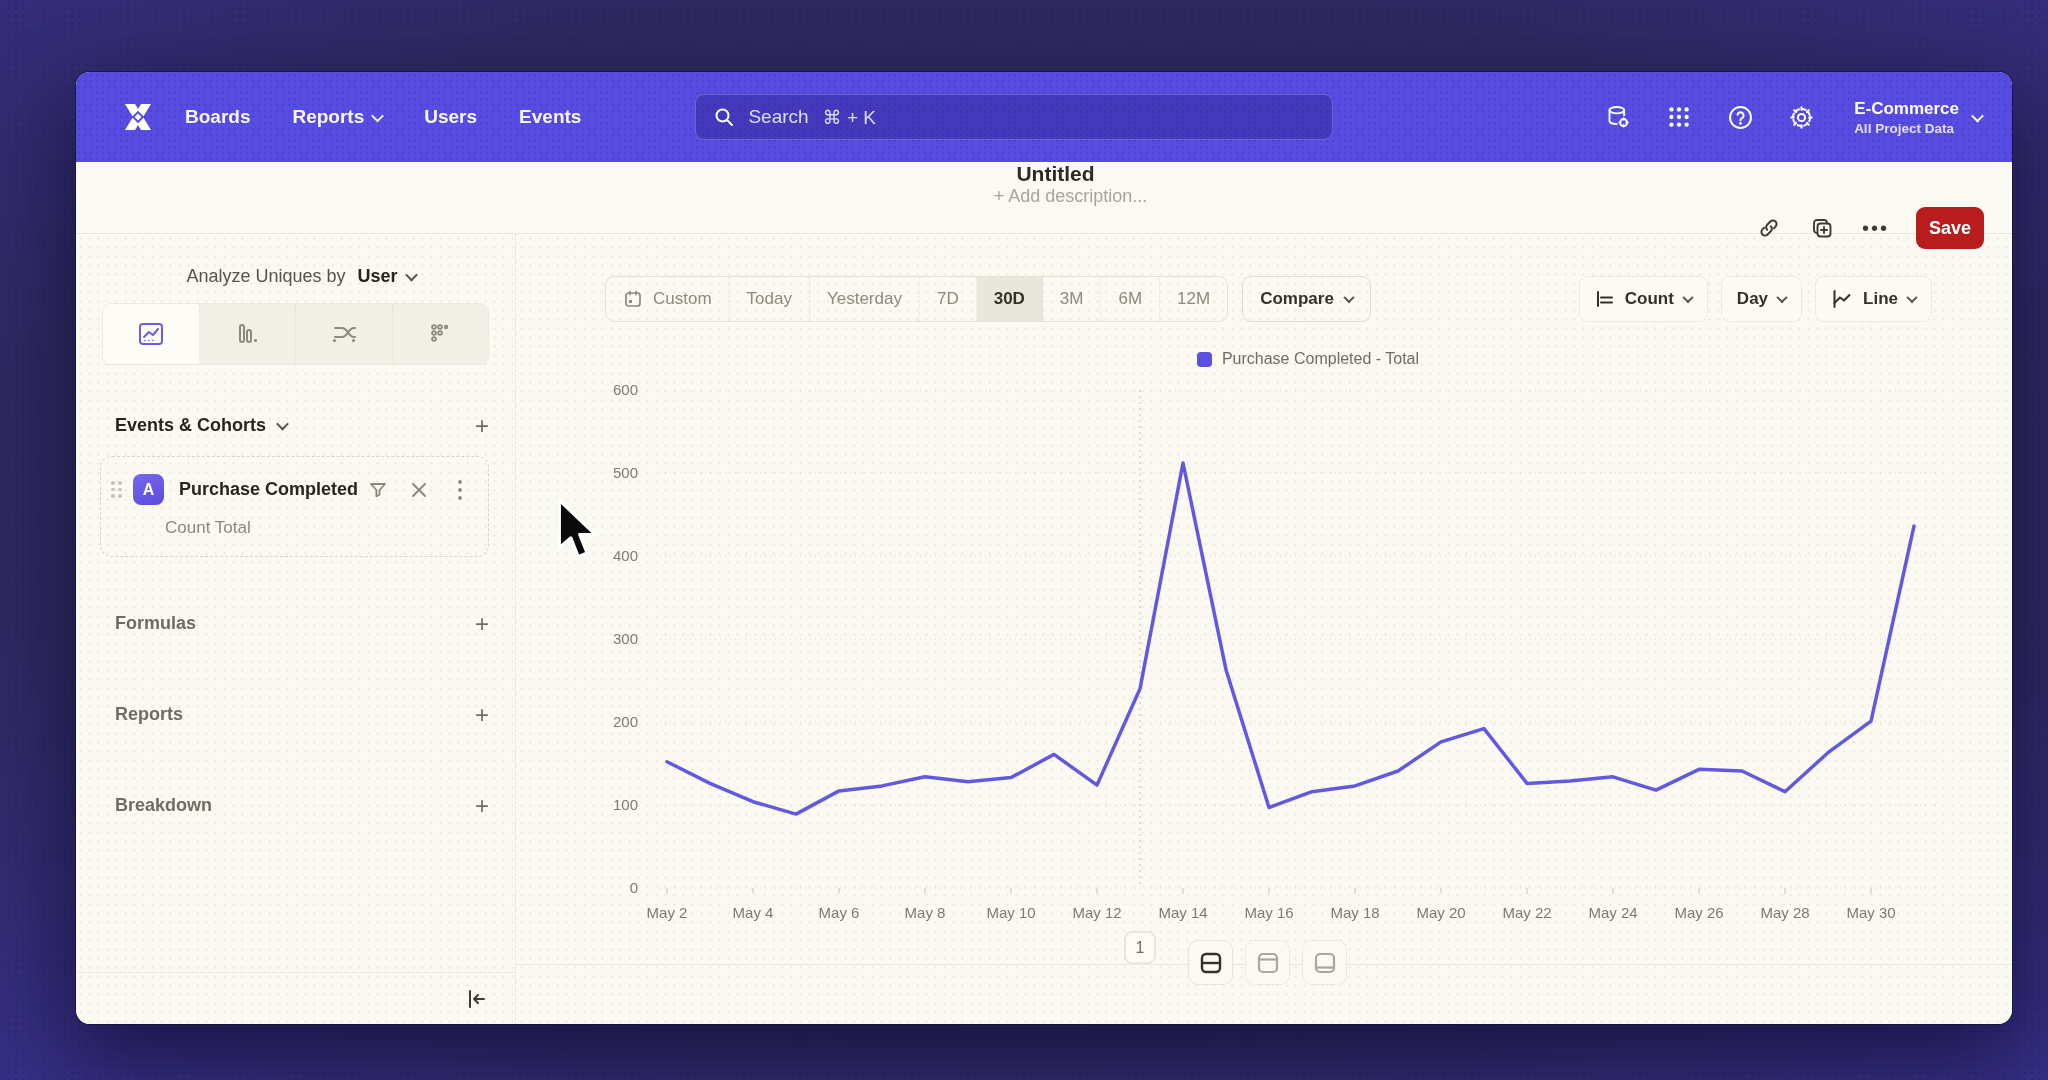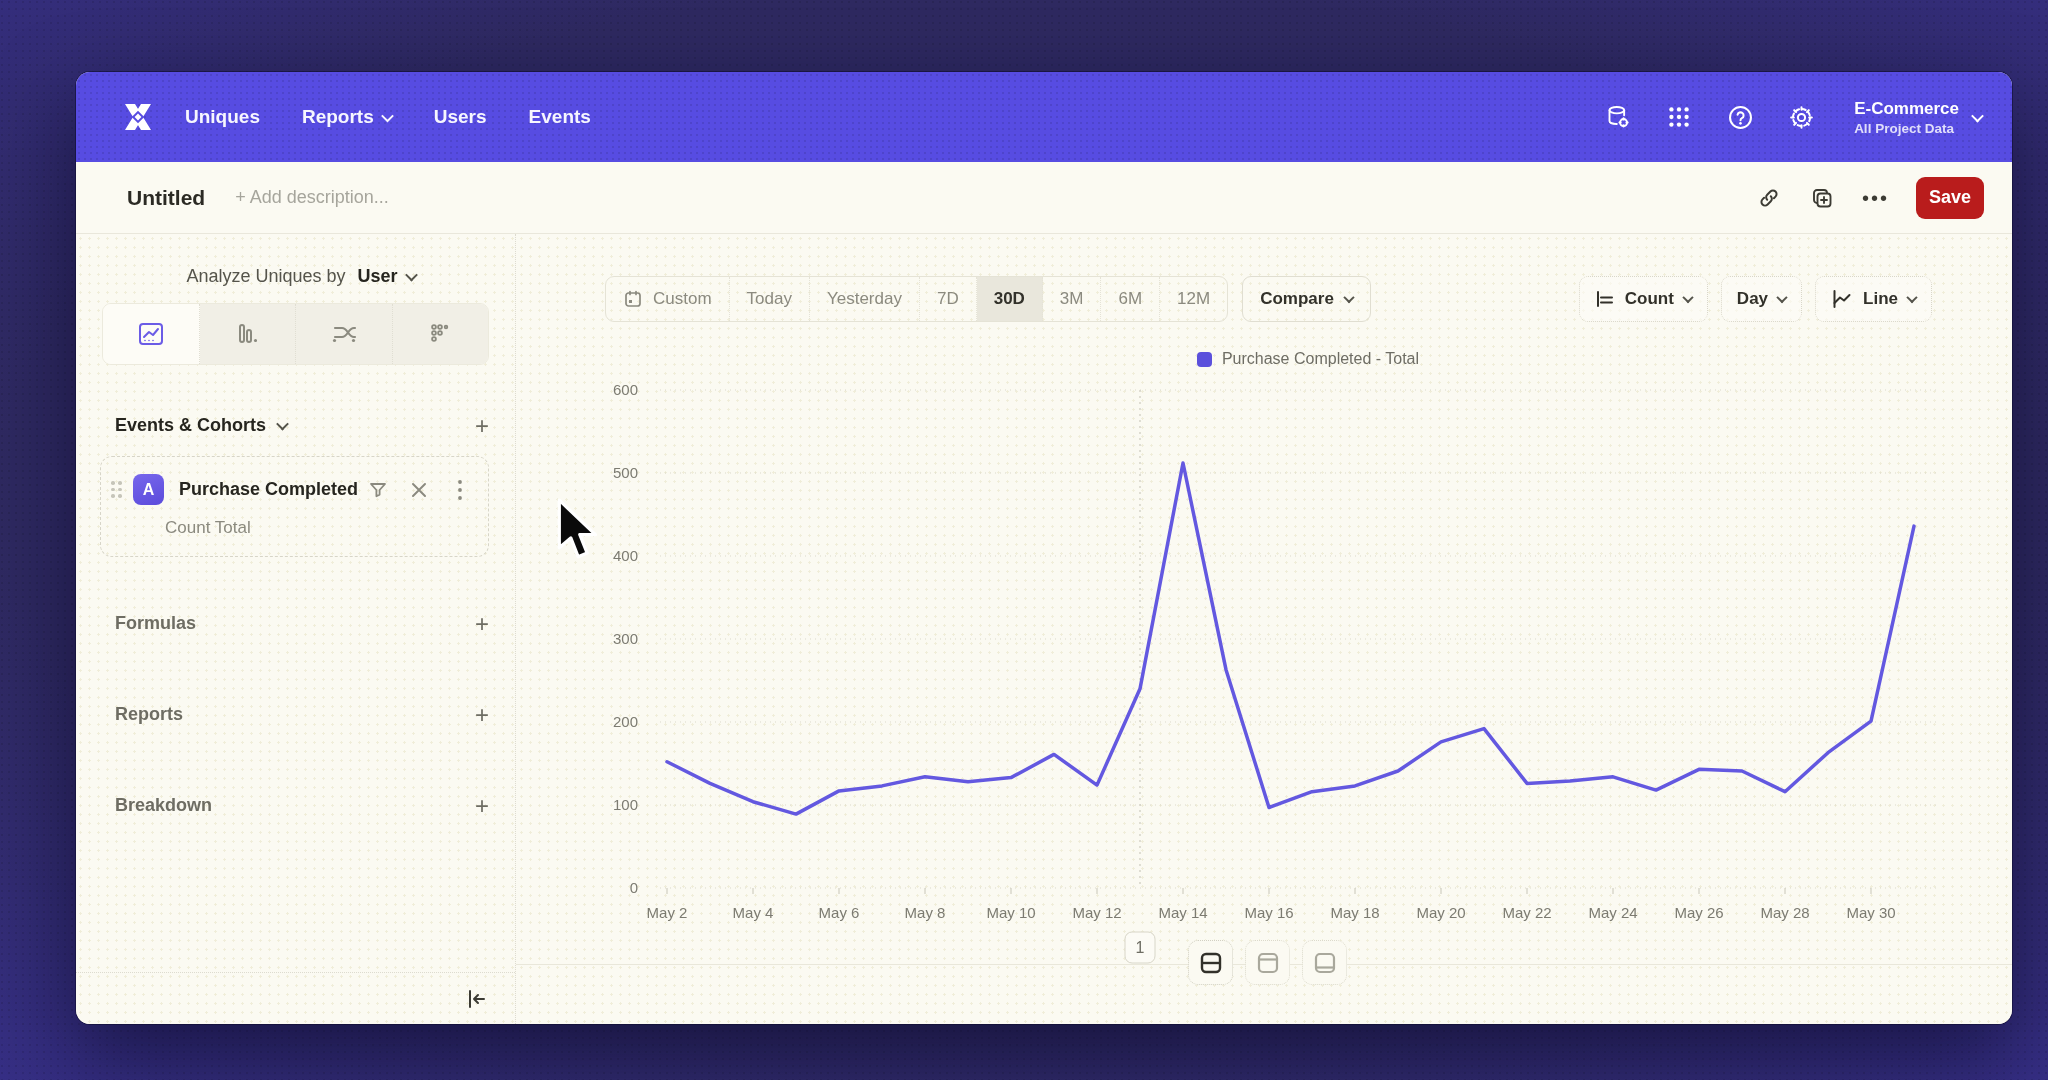--- a/index.html
+++ b/index.html
@@ -37,21 +37,21 @@
   }
   .navright{ margin-left:auto; display:flex; align-items:center; gap:33px; }
   .navicon{ width:28px; height:28px; display:flex; align-items:center; justify-content:center; cursor:pointer; color:#fff;}
   .project{ display:flex; align-items:center; gap:14px; margin-left:6px; cursor:pointer;}
   .projecttext{ text-align:left; }
   .projectname{ font-size:17px; font-weight:700; }
   .projectsub{ font-size:13.5px; font-weight:700; color:rgba(255,255,255,.82); margin-top:2px;}
   
   .reportbar{
     height:72px; display:flex; align-items:center; padding:0 28px 0 51px;
-    border-bottom:1px solid #e9e7db; background:transparent;
+    border-bottom:1px solid #e9e7db; background:transparent;flex-direction:column;
   }
   .reporttitle{ font-size:21px; font-weight:700; color:#2b2a24; }
   .reportdesc{ margin-left:30px; font-size:18px; color:#a6a59c; cursor:text; }
   .reportactions{ margin-left:auto; display:flex; align-items:center; gap:27px; }
   .hicon{ width:26px; height:26px; color:#3c3b34; display:flex; align-items:center; justify-content:center; cursor:pointer; }
   .morebtn{ font-size:20px; letter-spacing:2px; color:#3c3b34; cursor:pointer; line-height:10px;}
   .savebtn{
     width:68px; height:42px; border:none; border-radius:9px; background:#b91c1c;
     color:#fff; font-size:18px; font-weight:600; cursor:pointer; font-family:inherit;
   }
@@ -124,33 +124,41 @@
     <div class="logo">
       <svg width="40" height="40" viewBox="0 0 40 40">
         <path d="M7 7 L17 7 L25 20 L17 33 L7 33 L15 20 Z" fill="#fff"></path>
         <path d="M33 7 L23 7 L15 20 L23 33 L33 33 L25 20 Z" fill="#fff"></path>
         <rect x="15.6" y="15.6" width="8.8" height="8.8" transform="rotate(45 20 20)" fill="#574ce2"></rect>
         <rect x="17.6" y="17.6" width="4.8" height="4.8" transform="rotate(45 20 20)" fill="#fff"></rect>
       </svg>
     </div>
     <nav class="navitems">
       <span class="navitem">
-          <span>Uniques</span>
+          <span>Boards</span>
         </span>
       <span class="navitem">
           <span>Reports</span>
           <i class="chev"></i>
         </span>
       <span class="navitem">
           <span>Users</span>
         </span>
       <span class="navitem">
           <span>Events</span>
         </span>
     </nav>
+    <div class="searchbar">
+      <svg width="20" height="20" viewBox="0 0 20 20">
+        <circle cx="8.5" cy="8.5" r="6" fill="none" stroke="#fff" stroke-width="2"></circle>
+        <line x1="13" y1="13" x2="18" y2="18" stroke="#fff" stroke-width="2" stroke-linecap="round"></line>
+      </svg>
+      <span>Search</span>
+      <span>⌘ + K</span>
+    </div>
     <div class="navright">
       <span class="navicon">
         <svg width="27" height="27" viewBox="0 0 24 24" fill="none" stroke="#fff" stroke-width="1.7" stroke-linecap="round">
           <ellipse cx="10.5" cy="5.5" rx="6.5" ry="2.8"></ellipse>
           <path d="M4 5.5 V15 c0 1.6 2.9 2.8 6.5 2.8"></path>
           <path d="M17 5.5 V10"></path>
           <circle cx="16.5" cy="16.5" r="3.1"></circle>
           <path d="M16.5 12.7v1.2 M16.5 18.9v1.2 M12.8 16.5h1.2 M19 16.5h1.2"></path>
         </svg>
       </span>

